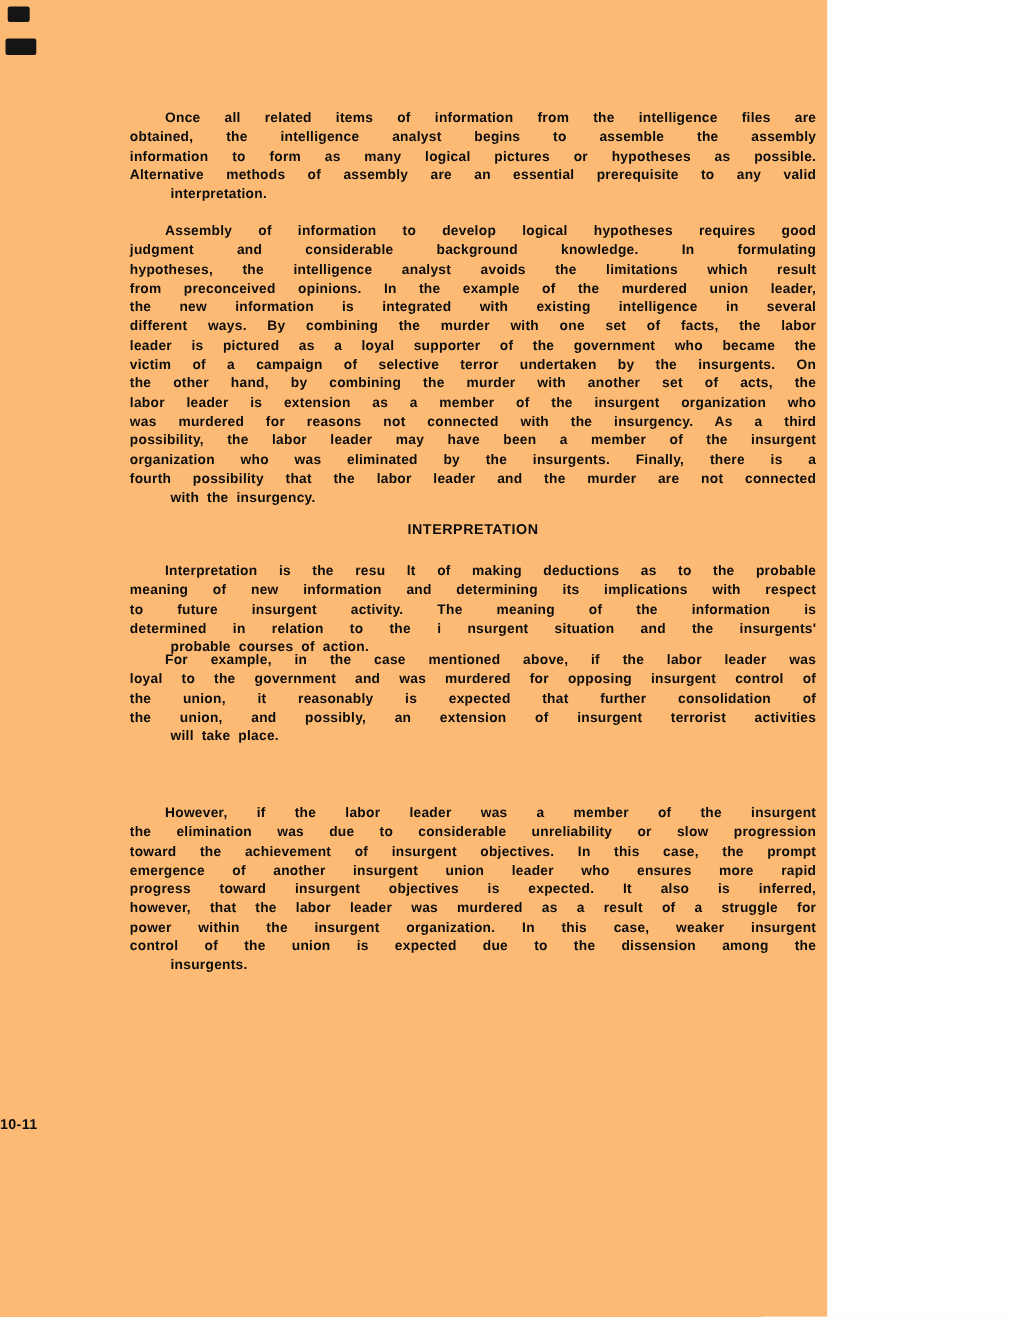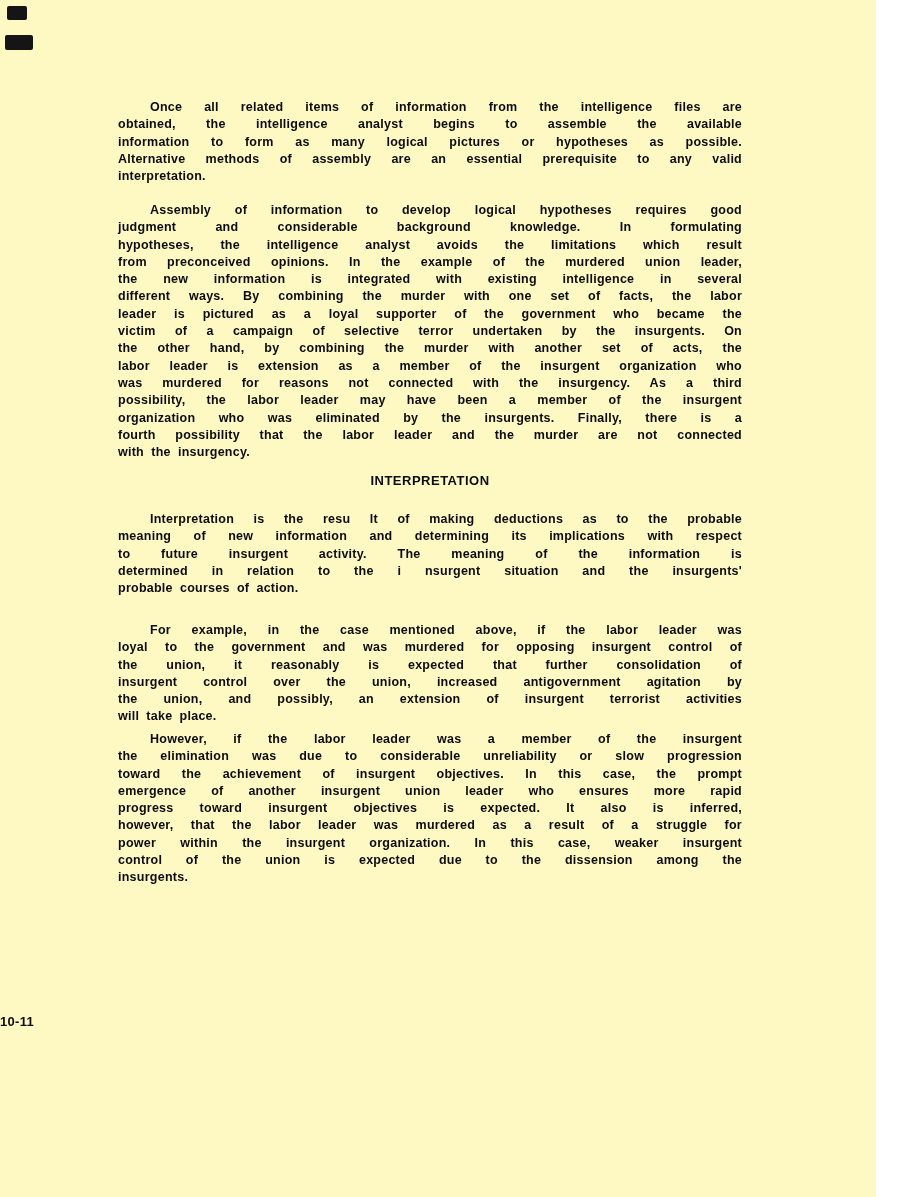--- a/index.html
+++ b/index.html
@@ -1,20 +1,20 @@
 <!DOCTYPE html>
 <html><head>
 <meta charset="utf-8">
 <style>
   html, body { margin: 0; padding: 0; background: #ffffff; }
   .page {
     position: relative;
-    width: 876px;
+    width: 752px;
     height: 1197px;
-    background: #fef9c3;
+    background: #fdba74;
     overflow: hidden;
     font-family: "Liberation Sans", sans-serif;
   }
   .scan-mark {
     position: absolute;
     background: #151515;
     border-radius: 2px;
   }
   .mark-1 { left: 7px;  top: 6px;  width: 20px; height: 14px; }
   .mark-2 { left: 5px;  top: 35px; width: 28px; height: 15px; }
@@ -31,20 +31,21 @@
   .ln {
     text-align: justify;
     text-align-last: justify;
     word-spacing: 2px;
     white-space: normal;
   }
   .ln.indent { padding-left: 32px; }
   .ln.last {
     text-align-last: left;
     word-spacing: 3.5px;
+    margin-left: 37px;
   }
   .heading {
     position: absolute;
     left: 118px;
     top: 472px;
     width: 624px;
     text-align: center;
     color: #0c0c0c;
     font-size: 13px;
     font-weight: bold;
@@ -66,21 +67,21 @@
 </head>
 <body>
 
 <div class="page">
 
   <div class="scan-mark mark-1"></div>
   <div class="scan-mark mark-2"></div>
 
   <div class="para" style="top:99px">
     <div class="ln indent">Once all related items of information from the intelligence files are</div>
-    <div class="ln">obtained, the intelligence analyst begins to assemble the available</div>
+    <div class="ln">obtained, the intelligence analyst begins to assemble the assembly</div>
     <div class="ln">information to form as many logical pictures or hypotheses as possible.</div>
     <div class="ln">Alternative methods of assembly are an essential prerequisite to any valid</div>
     <div class="ln last">interpretation.</div>
   </div>
 
   <div class="para" style="top:202px">
     <div class="ln indent">Assembly of information to develop logical hypotheses requires good</div>
     <div class="ln">judgment and considerable background knowledge.  In formulating</div>
     <div class="ln">hypotheses, the intelligence analyst avoids the limitations which result</div>
     <div class="ln">from preconceived opinions.  In the example of the murdered union leader,</div>
@@ -100,25 +101,24 @@
   <div class="heading">INTERPRETATION</div>
 
   <div class="para" style="top:511px">
     <div class="ln indent">Interpretation is the resu lt of making deductions as to the probable</div>
     <div class="ln">meaning of new information and determining its implications with respect</div>
     <div class="ln">to future insurgent activity.  The meaning of the information is</div>
     <div class="ln">determined in relation to the i nsurgent situation and the insurgents'</div>
     <div class="ln last">probable courses of action.</div>
   </div>
 
-  <div class="para" style="top:622px">
+  <div class="para" style="top:592px">
     <div class="ln indent">For example, in the case mentioned above, if the labor leader was</div>
     <div class="ln">loyal to the government and was murdered for opposing insurgent control of</div>
     <div class="ln">the union, it reasonably is expected that further consolidation of</div>
-    <div class="ln">insurgent control over the union, increased antigovernment agitation by</div>
     <div class="ln">the union, and possibly, an extension of insurgent terrorist activities</div>
     <div class="ln last">will take place.</div>
   </div>
 
   <div class="para" style="top:731px">
     <div class="ln indent">However, if the labor leader was a member of the insurgent</div>
     <div class="ln">the elimination was due to considerable unreliability or slow progression</div>
     <div class="ln">toward the achievement of insurgent objectives.  In this case, the prompt</div>
     <div class="ln">emergence of another insurgent union leader who ensures more rapid</div>
     <div class="ln">progress toward insurgent objectives is expected.  It also is inferred,</div>

